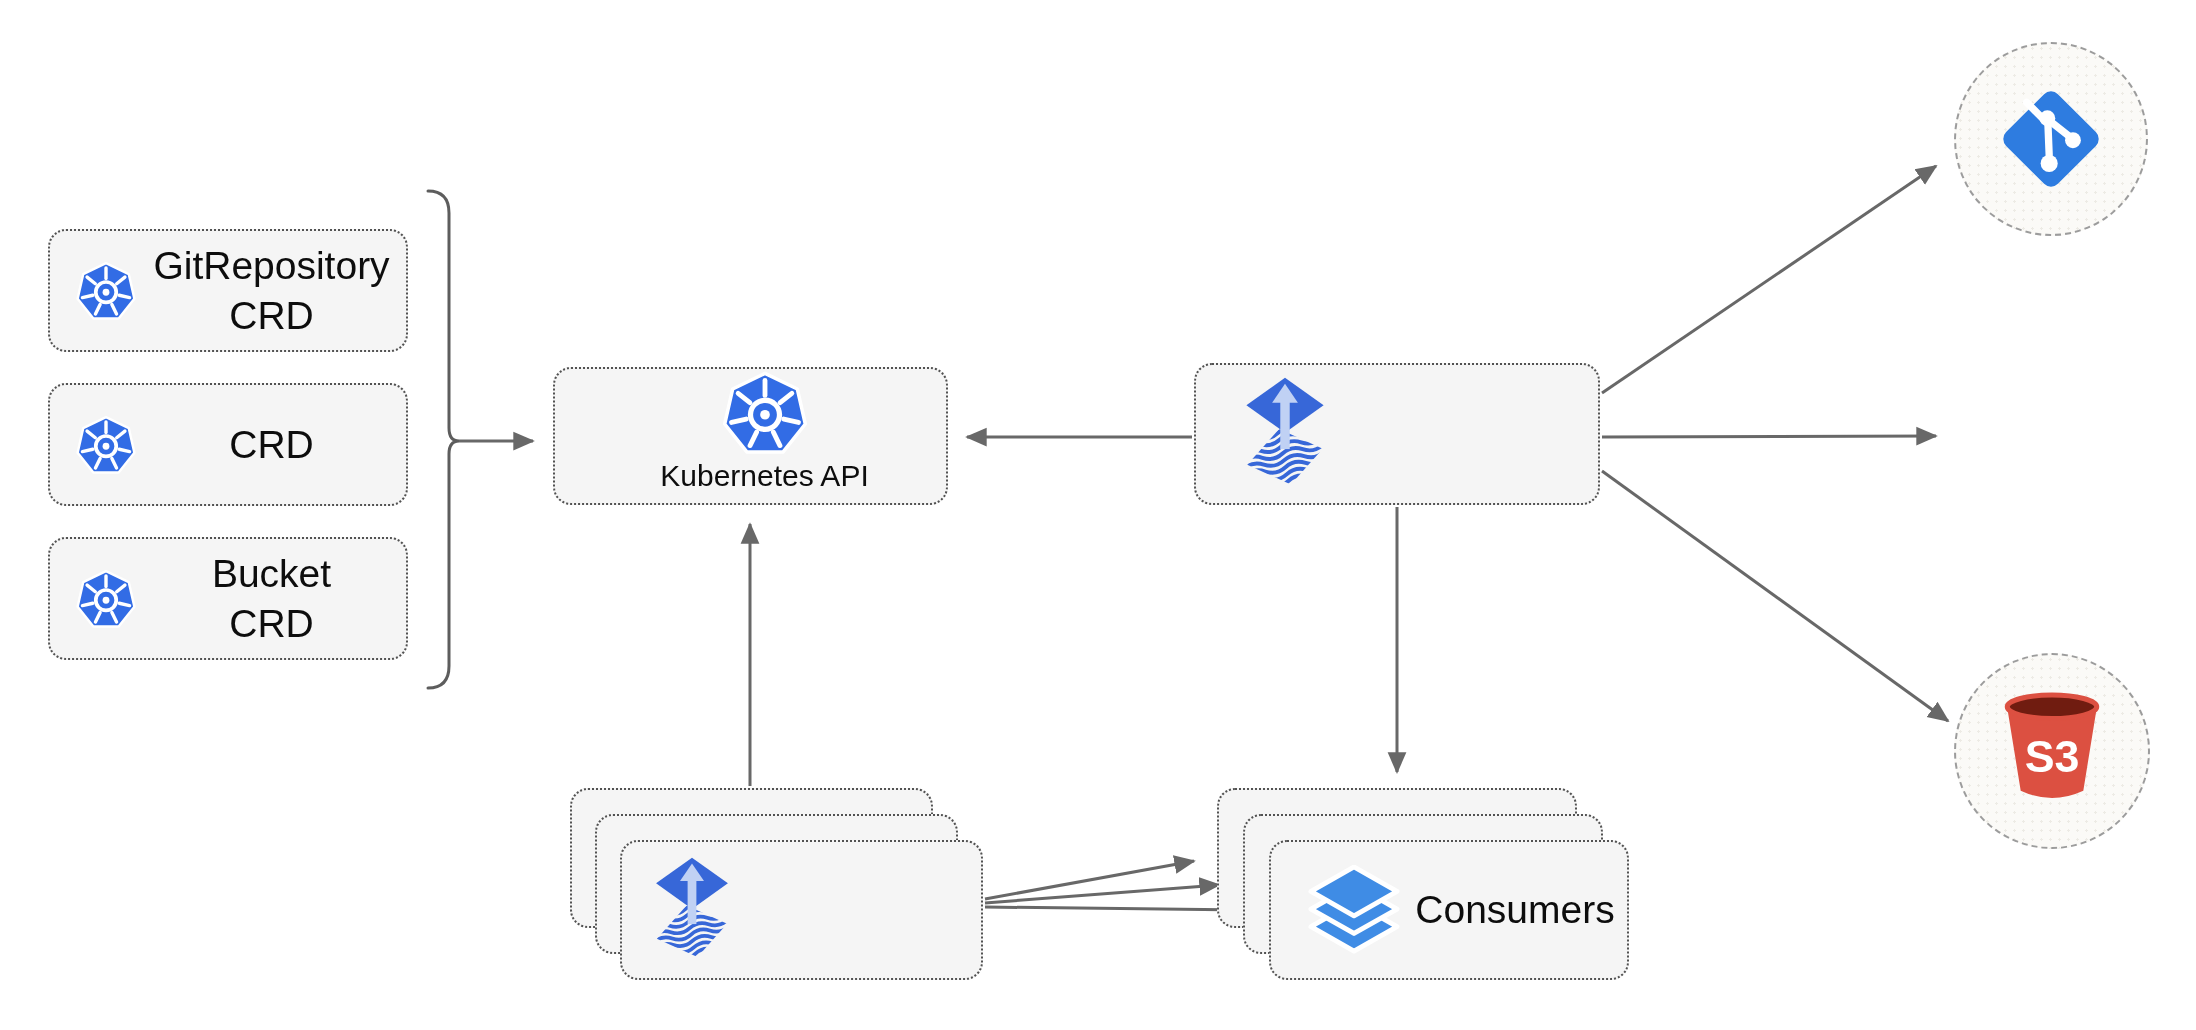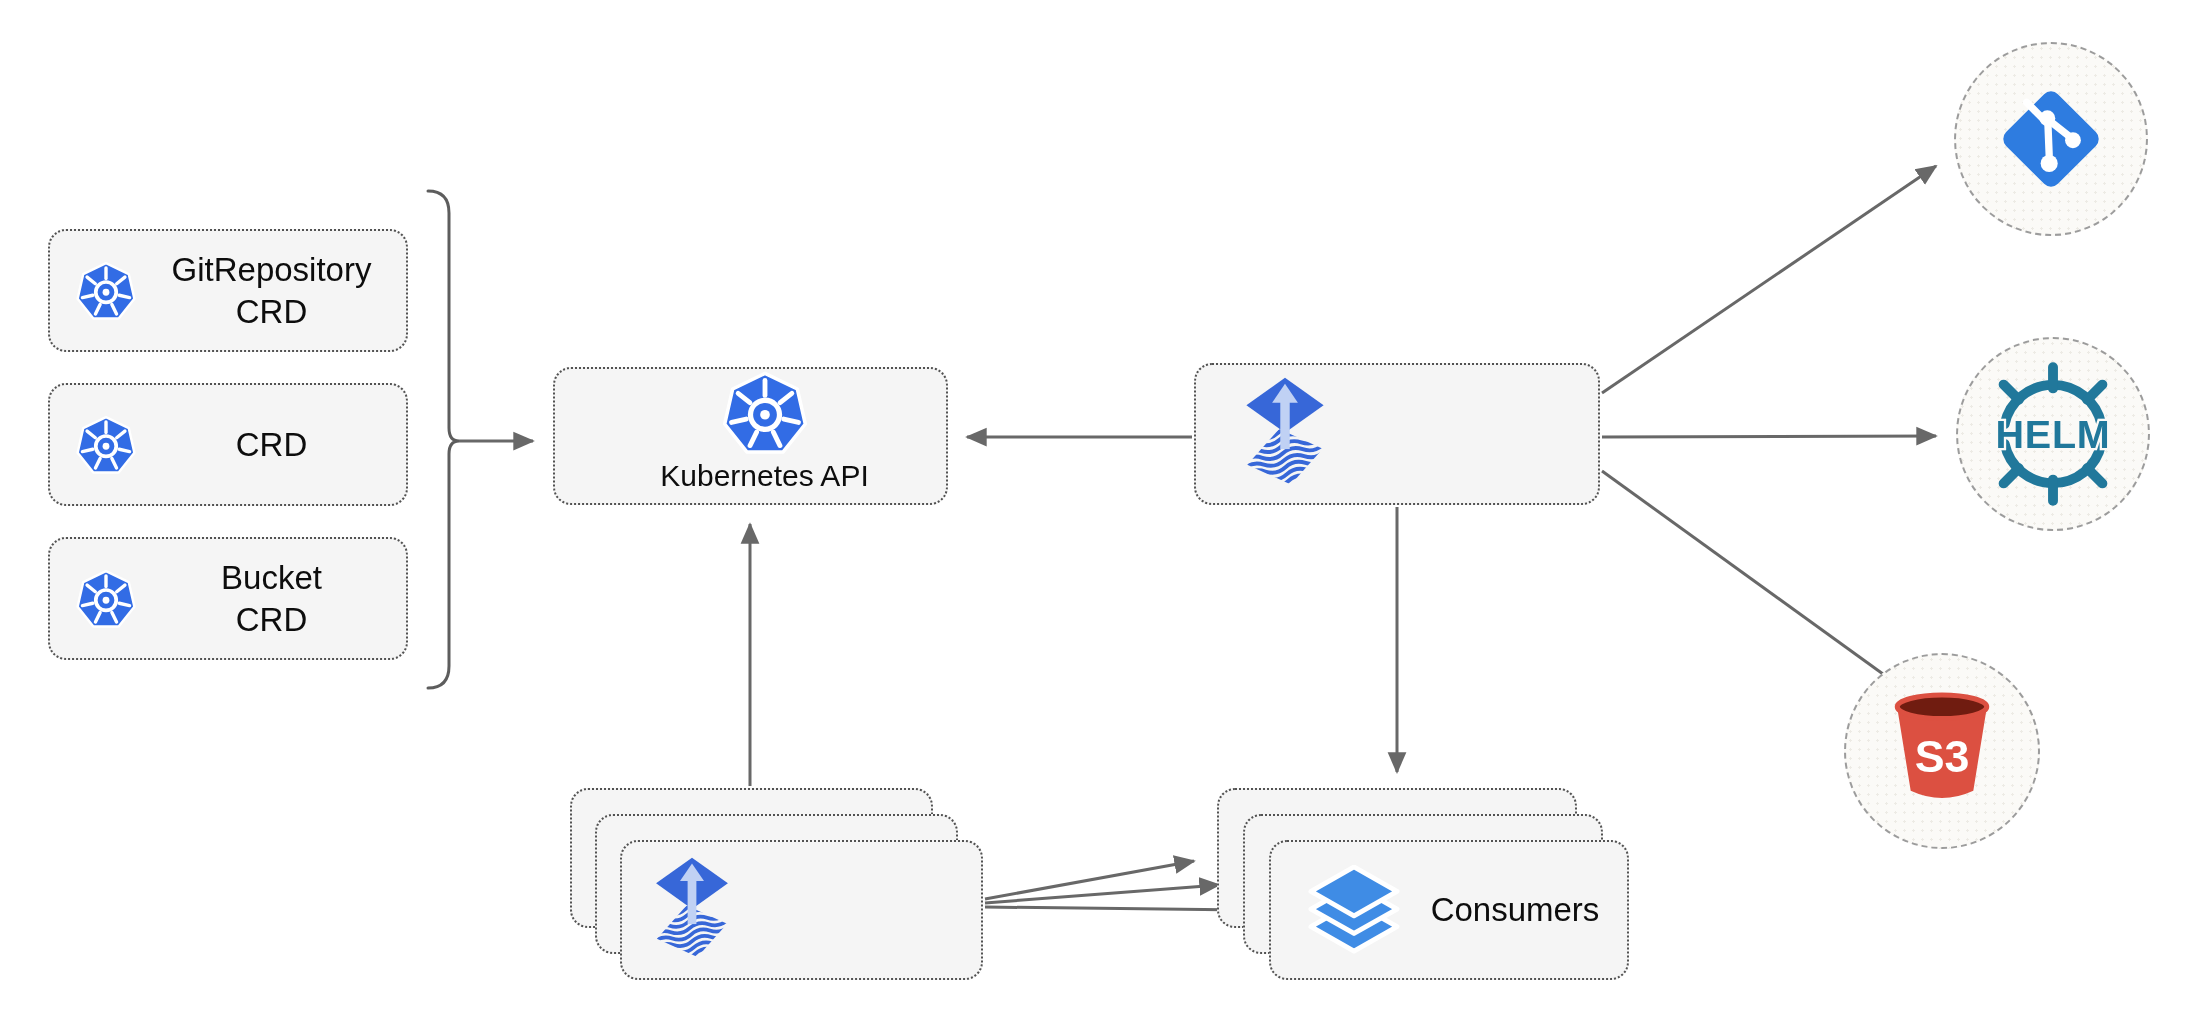--- a/index.html
+++ b/index.html
@@ -12,21 +12,21 @@
   .node, .stack {
     position:absolute; box-sizing:border-box;
     background:#f5f5f5;
     border:2px dotted #525252;
     border-radius:18px;
   }
   .node { display:flex; align-items:center; }
   .node .icon { flex:0 0 auto; display:block; }
   .node .label {
     flex:1 1 auto; text-align:center;
-    font-size:33px; line-height:1.27; color:#0d0d0d;
+    font-size:39px; line-height:1.27; color:#0d0d0d;
   }
   .circle {
     position:absolute; box-sizing:border-box;
     background-color:#fbfaf7;
     background-image:radial-gradient(#edebe5 1.1px, transparent 1.1px);
     background-size:9px 9px;
     border:2.5px dashed #9c9c9c; border-radius:50%;
     display:flex; align-items:center; justify-content:center;
   }
 </style>
@@ -214,37 +214,22 @@
         <line x1="30" y1="20" x2="44" y2="34"></line>
         <line x1="50" y1="36" x2="64" y2="47"></line>
         <line x1="47.5" y1="38" x2="48.5" y2="63"></line>
       </g>
       <circle cx="47" cy="33" r="6.5" fill="#ffffff"></circle>
       <circle cx="68" cy="51" r="6.5" fill="#ffffff"></circle>
       <circle cx="48.5" cy="70" r="7" fill="#ffffff"></circle>
     </svg>
   </div>
 
-  <div class="circle" style="left:1956px; top:337px; width:194px; height:194px;">
-    <svg viewBox="0 0 100 100" width="152" height="152">
-      <g stroke="#21789b" stroke-width="6.5" fill="none" stroke-linecap="round">
-        <path d="M18.2,43.5 A32.5,32.5 0 0 1 81.8,43.5"></path>
-        <path d="M18.2,56.5 A32.5,32.5 0 0 0 81.8,56.5"></path>
-        <line x1="50" y1="20" x2="50" y2="6"></line>
-        <line x1="72.5" y1="27.5" x2="82.5" y2="17.5"></line>
-        <line x1="27.5" y1="27.5" x2="17.5" y2="17.5"></line>
-        <line x1="50" y1="80" x2="50" y2="94"></line>
-        <line x1="72.5" y1="72.5" x2="82.5" y2="82.5"></line>
-        <line x1="27.5" y1="72.5" x2="17.5" y2="82.5"></line>
-      </g>
-      <text x="50" y="59.5" text-anchor="middle" font-size="26" font-weight="bold" font-family="Liberation Sans, sans-serif" fill="#21789b" stroke="#fbfaf7" stroke-width="3" paint-order="stroke" letter-spacing="0.5">HELM</text>
-    </svg>
-  </div>
-
-  <div class="circle" style="left:1844px; top:653px; width:196px; height:196px;">
+
+  <div class="circle" style="left:1954px; top:653px; width:196px; height:196px;">
     <svg viewBox="0 0 100 110" width="112" height="123">
       <path d="M10,16 L22,90 Q50,103 78,90 L90,16 Q50,30 10,16 Z" fill="#dc5041"></path>
       <ellipse cx="50" cy="15" rx="40" ry="10.5" fill="#701c10" stroke="#dc5041" stroke-width="4.5"></ellipse>
       <text x="50" y="73" text-anchor="middle" font-size="40" font-weight="bold" font-family="Liberation Sans, sans-serif" fill="#ffffff">S3</text>
     </svg>
   </div>
 
 </div>
 
 </body></html>

